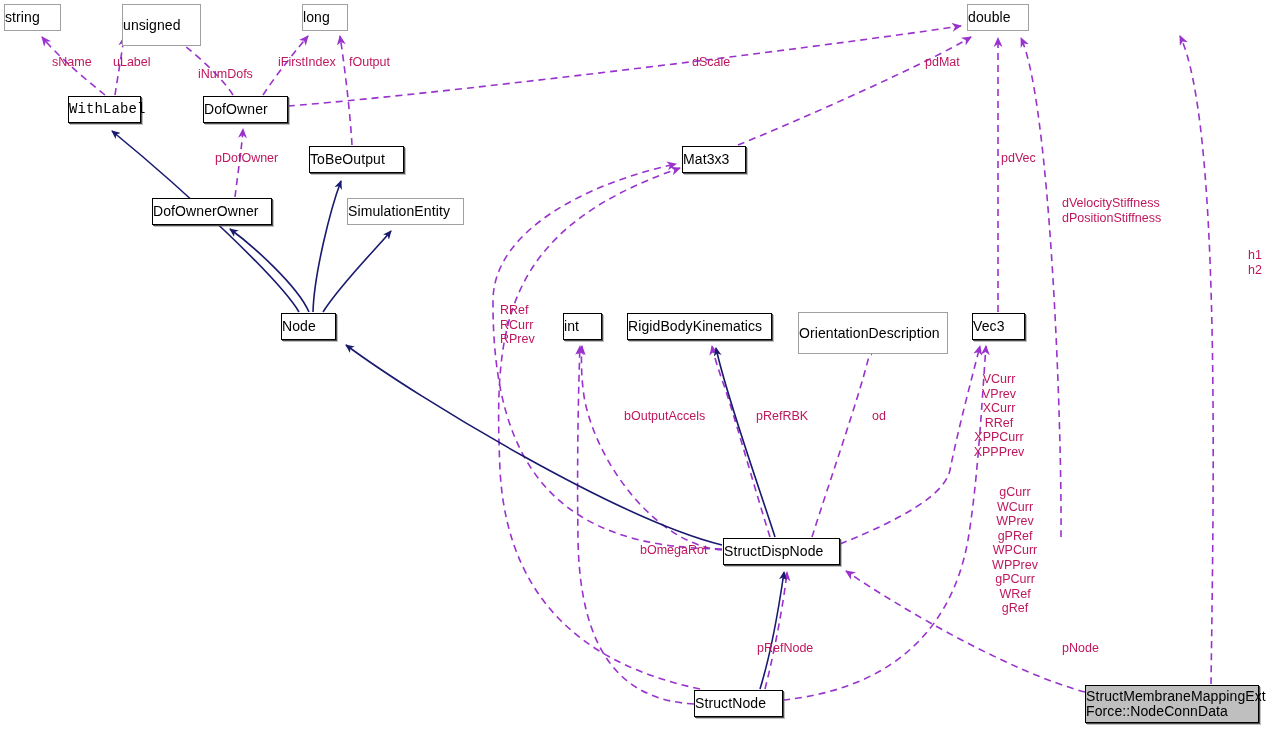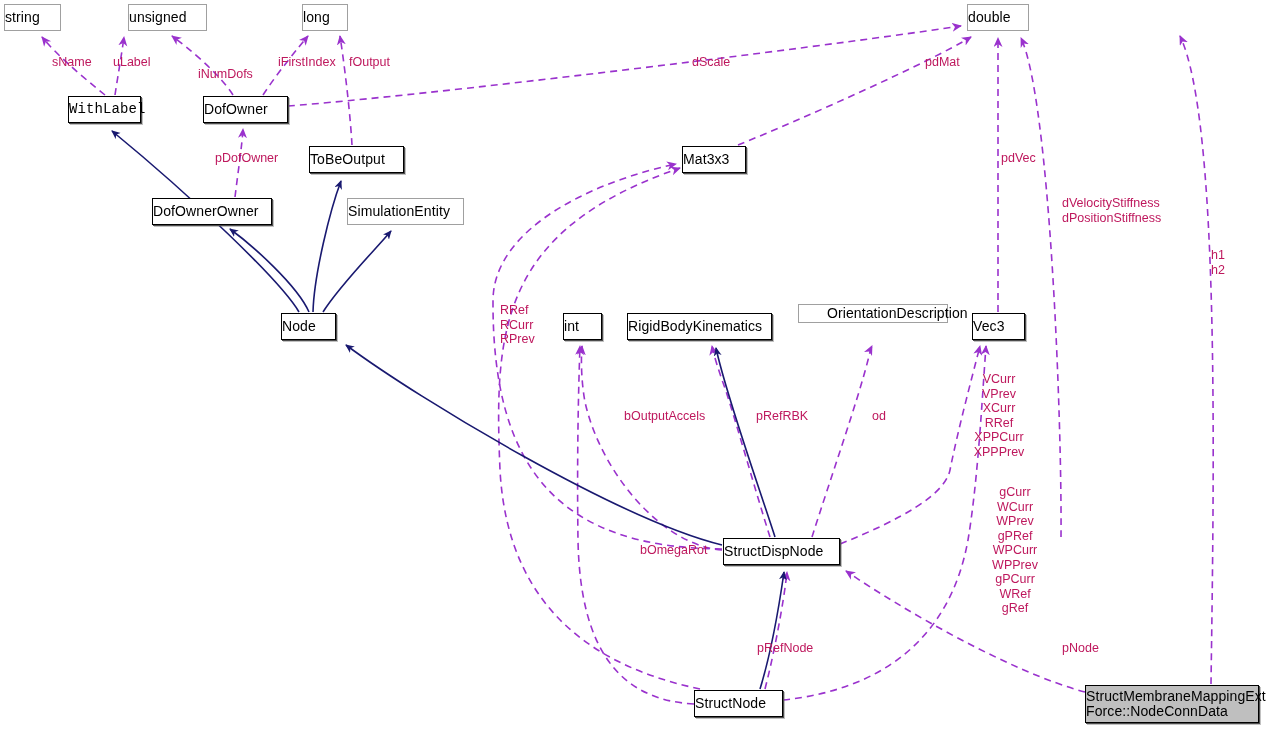--- a/index.html
+++ b/index.html
@@ -141,21 +141,21 @@
       <path d="M775,537 C 760,490 726,395 716,348"></path>
 
       <path d="M760,689 C 772,650 780,600 784,572"></path>
     </g>
   </svg>
 
   <div class="node plain" style="left:4px; top:4px; width:57px; height:27px;">
     <span class="node-label">string</span>
   </div>
 
-  <div class="node plain" style="left:128px; top:4px; width:79px; height:27px;">
+  <div class="node plain" style="left:122px; top:4px; width:79px; height:42px;">
     <span class="node-label">unsigned</span>
   </div>
 
   <div class="node plain" style="left:302px; top:4px; width:46px; height:27px;">
     <span class="node-label">long</span>
   </div>
 
   <div class="node plain" style="left:967px; top:4px; width:62px; height:27px;">
     <span class="node-label">double</span>
   </div>
@@ -189,21 +189,21 @@
   </div>
 
   <div class="node strong" style="left:563px; top:313px; width:39px; height:27px;">
     <span class="node-label">int</span>
   </div>
 
   <div class="node strong" style="left:627px; top:313px; width:145px; height:27px;">
     <span class="node-label">RigidBodyKinematics</span>
   </div>
 
-  <div class="node plain" style="left:798px; top:304px; width:150px; height:19px;padding-left:28px;">
+  <div class="node plain" style="left:798px; top:312px; width:150px; height:42px;">
     <span class="node-label">OrientationDescription</span>
   </div>
 
   <div class="node strong" style="left:972px; top:313px; width:53px; height:27px;">
     <span class="node-label">Vec3</span>
   </div>
 
   <div class="node strong" style="left:723px; top:538px; width:117px; height:27px;">
     <span class="node-label">StructDispNode</span>
   </div>
@@ -231,21 +231,21 @@
 
   <div class="edge-label left" style="left:925px; top:55px;">pdMat</div>
 
   <div class="edge-label left" style="left:215px; top:151px;">pDofOwner</div>
 
   <div class="edge-label left" style="left:1001px; top:151px;">pdVec</div>
 
   <div class="edge-label left" style="left:1062px; top:196px;">dVelocityStiffness
 dPositionStiffness</div>
 
-  <div class="edge-label left" style="left:1203px; top:248px;padding-left:8px;">h1
+  <div class="edge-label left" style="left:1240px; top:248px;padding-left:8px;">h1
 h2</div>
 
   <div class="edge-label left" style="left:500px; top:303px;">RRef
 RCurr
 RPrev</div>
 
   <div class="edge-label center" style="left:963px; top:372px; width:72px;">VCurr
 VPrev
 XCurr
 RRef

